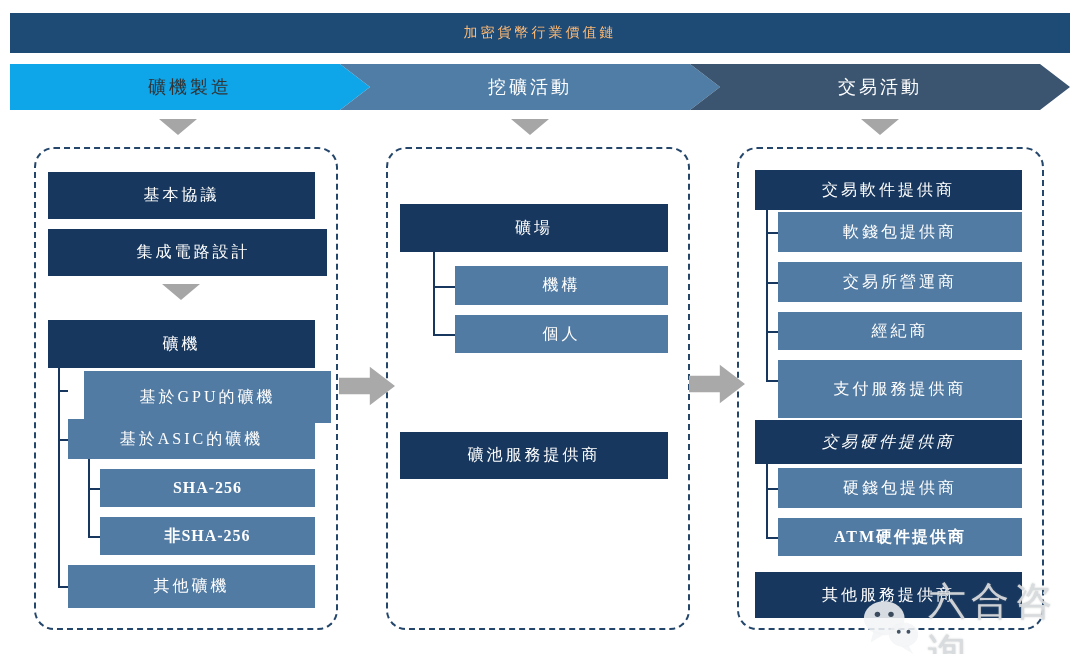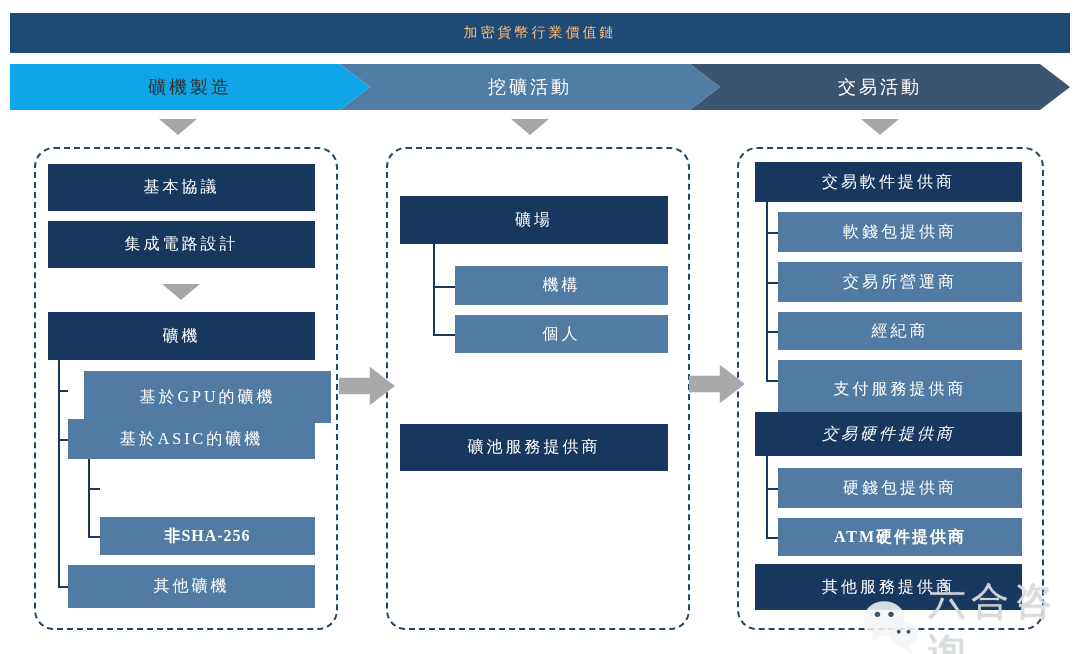--- a/index.html
+++ b/index.html
@@ -37,21 +37,21 @@
     position:absolute;top:147px;height:479px;border:2px dashed #24466B;border-radius:20px;
   }
   #panel1{left:34px;width:300px;}
   #panel2{left:386px;width:300px;}
   #panel3{left:737px;width:303px;}
   
   .box{
     position:absolute;display:flex;align-items:center;justify-content:center;
     color:#ffffff;font-size:16px;letter-spacing:3px;text-align:center;
   }
-  .dark{background:#17375E;}
+  .dark{background:#17375E;margin-top:8px;}
   .med{background:#527BA3;}
   .bold{font-weight:bold;letter-spacing:1px;}
   
   .vline{position:absolute;width:0;border-left:2px solid #17375E;}
   .hline{position:absolute;height:0;border-top:2px solid #17375E;}
   
   .watermark{
     position:absolute;left:860px;top:576px;display:flex;align-items:center;gap:6px;
     opacity:0.95;
   }
@@ -77,36 +77,37 @@
   <div class="tri-down" style="left:861px;top:119px;"></div>
 
   <div id="panel1" class="panel"></div>
   <div id="panel2" class="panel"></div>
   <div id="panel3" class="panel"></div>
 
   <div class="arrow-right" style="left:339px;top:363px;"></div>
   <div class="arrow-right" style="left:689px;top:361px;"></div>
 
   <div class="box dark" style="left:48px;top:164px;width:267px;height:47px;">基本協議</div>
-  <div class="box dark" style="left:48px;top:221px;width:267px;height:47px;">集成電路設計</div>
+  <div class="box dark" style="left:48px;top:221px;width:267px;height:47px;padding-left:12px;">集成電路設計</div>
   <div class="tri-down" style="left:162px;top:284px;"></div>
   <div class="box dark" style="left:48px;top:312px;width:267px;height:48px;">礦機</div>
 
   <div class="vline" style="left:58px;top:360px;height:227px;"></div>
   <div class="hline" style="left:58px;top:390px;width:10px;"></div>
   <div class="hline" style="left:58px;top:439px;width:10px;"></div>
   <div class="hline" style="left:58px;top:586px;width:10px;"></div>
 
   <div class="box med" style="left:84px;top:371px;width:247px;height:52px;">基於GPU的礦機</div>
   <div class="box med" style="left:68px;top:419px;width:247px;height:40px;">基於ASIC的礦機</div>
 
   <div class="vline" style="left:88px;top:459px;height:78px;"></div>
   <div class="hline" style="left:88px;top:488px;width:12px;"></div>
   <div class="hline" style="left:88px;top:536px;width:12px;"></div>
 
+  <div class="box med bold" style="left:100px;top:469px;width:215px;height:38px;">SHA-256</div>
   <div class="box med bold" style="left:100px;top:517px;width:215px;height:38px;">非SHA-256</div>
   <div class="box med" style="left:68px;top:565px;width:247px;height:43px;">其他礦機</div>
 
   <div class="box dark" style="left:400px;top:196px;width:268px;height:48px;">礦場</div>
 
   <div class="vline" style="left:433px;top:244px;height:90px;"></div>
   <div class="hline" style="left:433px;top:286px;width:22px;"></div>
   <div class="hline" style="left:433px;top:334px;width:22px;"></div>
 
   <div class="box med" style="left:455px;top:266px;width:213px;height:39px;">機構</div>

